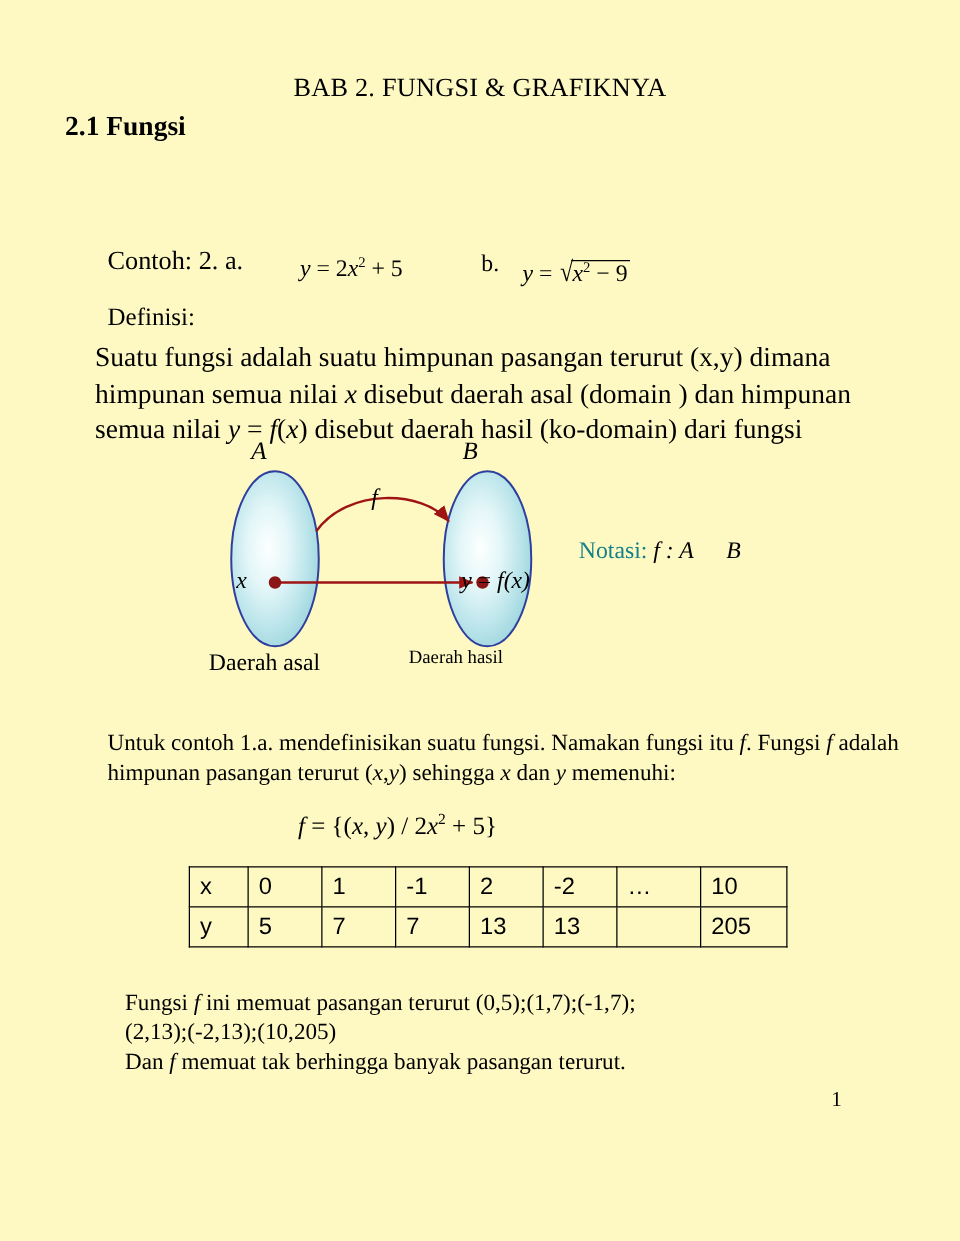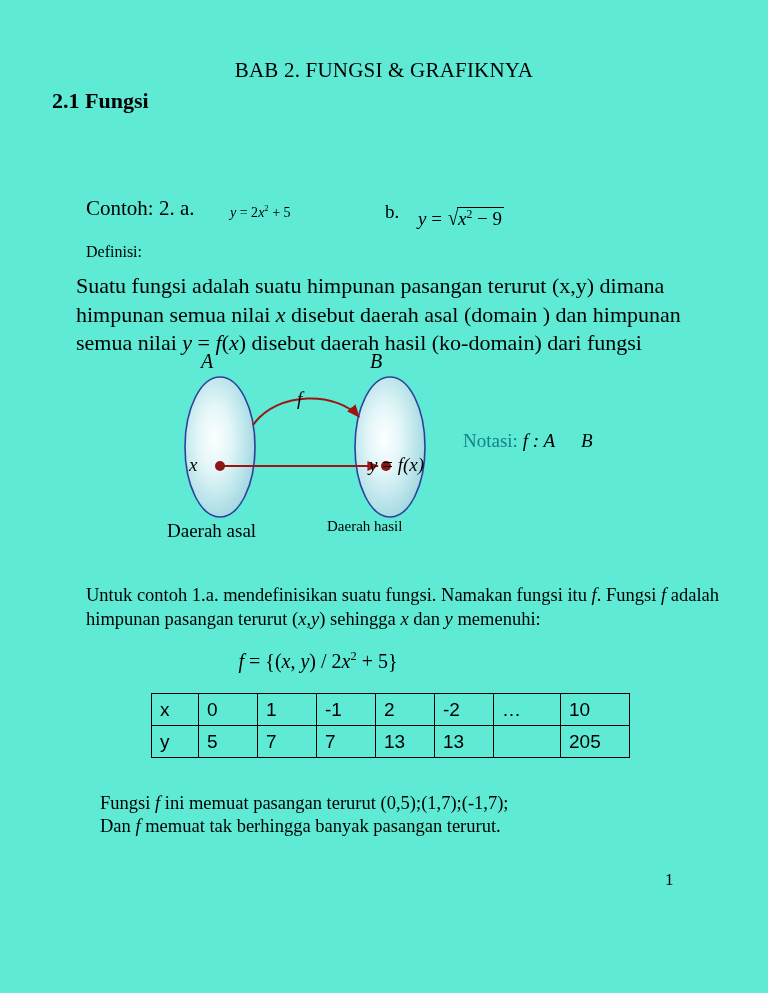--- a/index.html
+++ b/index.html
@@ -12,21 +12,21 @@
     height: 993px;
     position: relative;
     font-family: "Liberation Serif", "DejaVu Serif", serif;
     color: #000000;
     overflow: hidden;
   }
 
   .page {
     position: absolute;
     inset: 0;
-    background: #5eead4;
+    background: #fef9c3;
   }
 
   
   .doc-title {
     position: absolute;
     top: 58px;
     left: 0;
     width: 768px;
     text-align: center;
     font-size: 21px;
@@ -62,23 +62,23 @@
   }
   .contoh-label {
     position: absolute;
     left: 0;
     top: 3px;
     font-size: 21px;
     white-space: nowrap;
   }
   .eq-a {
     position: absolute;
-    left: 144px;
+    left: 154px;
     top: 12px;
-    font-size: 14px;
+    font-size: 19px;
   }
   .lbl-b {
     position: absolute;
     left: 299px;
     top: 8px;
     font-size: 19px;
   }
   .eq-b {
     position: absolute;
     left: 332px;
@@ -106,21 +106,21 @@
     border-top: 1.3px solid #000;
     padding: 0 2px 0 1px;
     margin-left: -1px;
   }
 
   
   .def-head {
     position: absolute;
     top: 243px;
     left: 86px;
-    font-size: 16px;
+    font-size: 20px;
   }
   .def-body {
     position: absolute;
     top: 272px;
     left: 76px;
     width: 636px;
     font-size: 22px;
     line-height: 1.30;
   }
 
@@ -310,18 +310,19 @@
         <td class="c4">13</td>
         <td class="c5">13</td>
         <td class="c6"></td>
         <td class="c7">205</td>
       </tr>
     </tbody>
   </table>
 
   <div class="closing">
     <div><span>Fungsi  </span><span class="mvar">f</span><span> ini memuat pasangan terurut (0,5);(1,7);(-1,7);</span></div>
+    <div>(2,13);(-2,13);(10,205)</div>
     <div><span>Dan </span><span class="mvar">f</span><span>  memuat tak berhingga banyak pasangan terurut.</span></div>
   </div>
 
   <div class="page-num">1</div>
 
 </div>
 
 </body></html>

